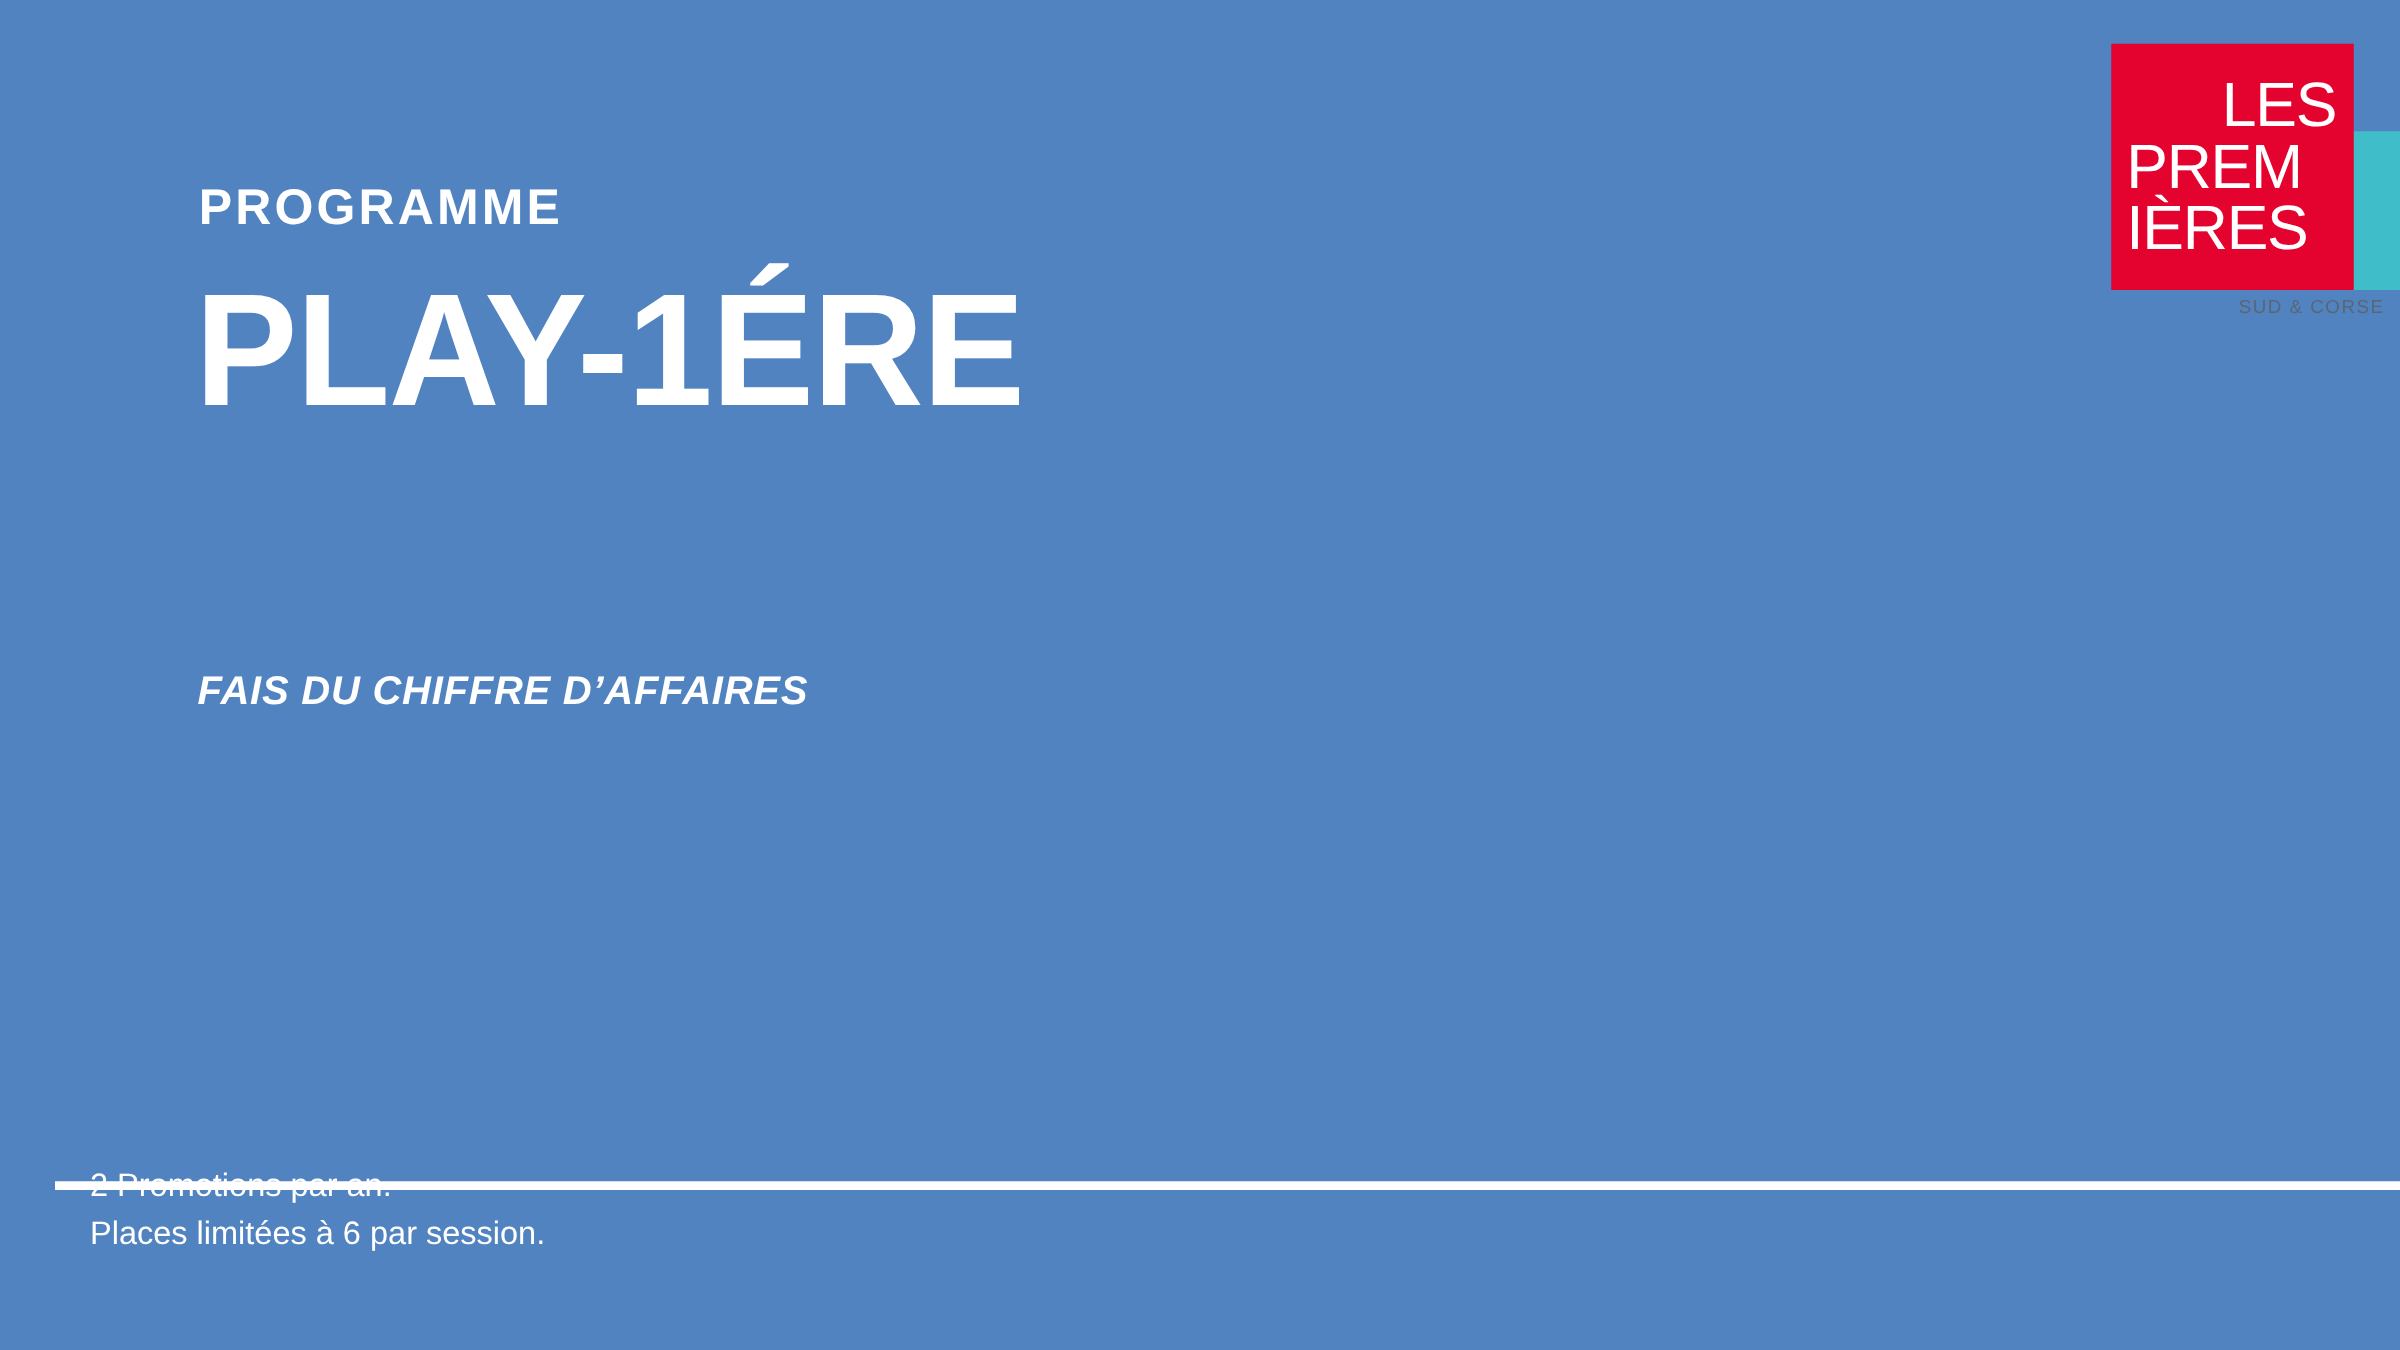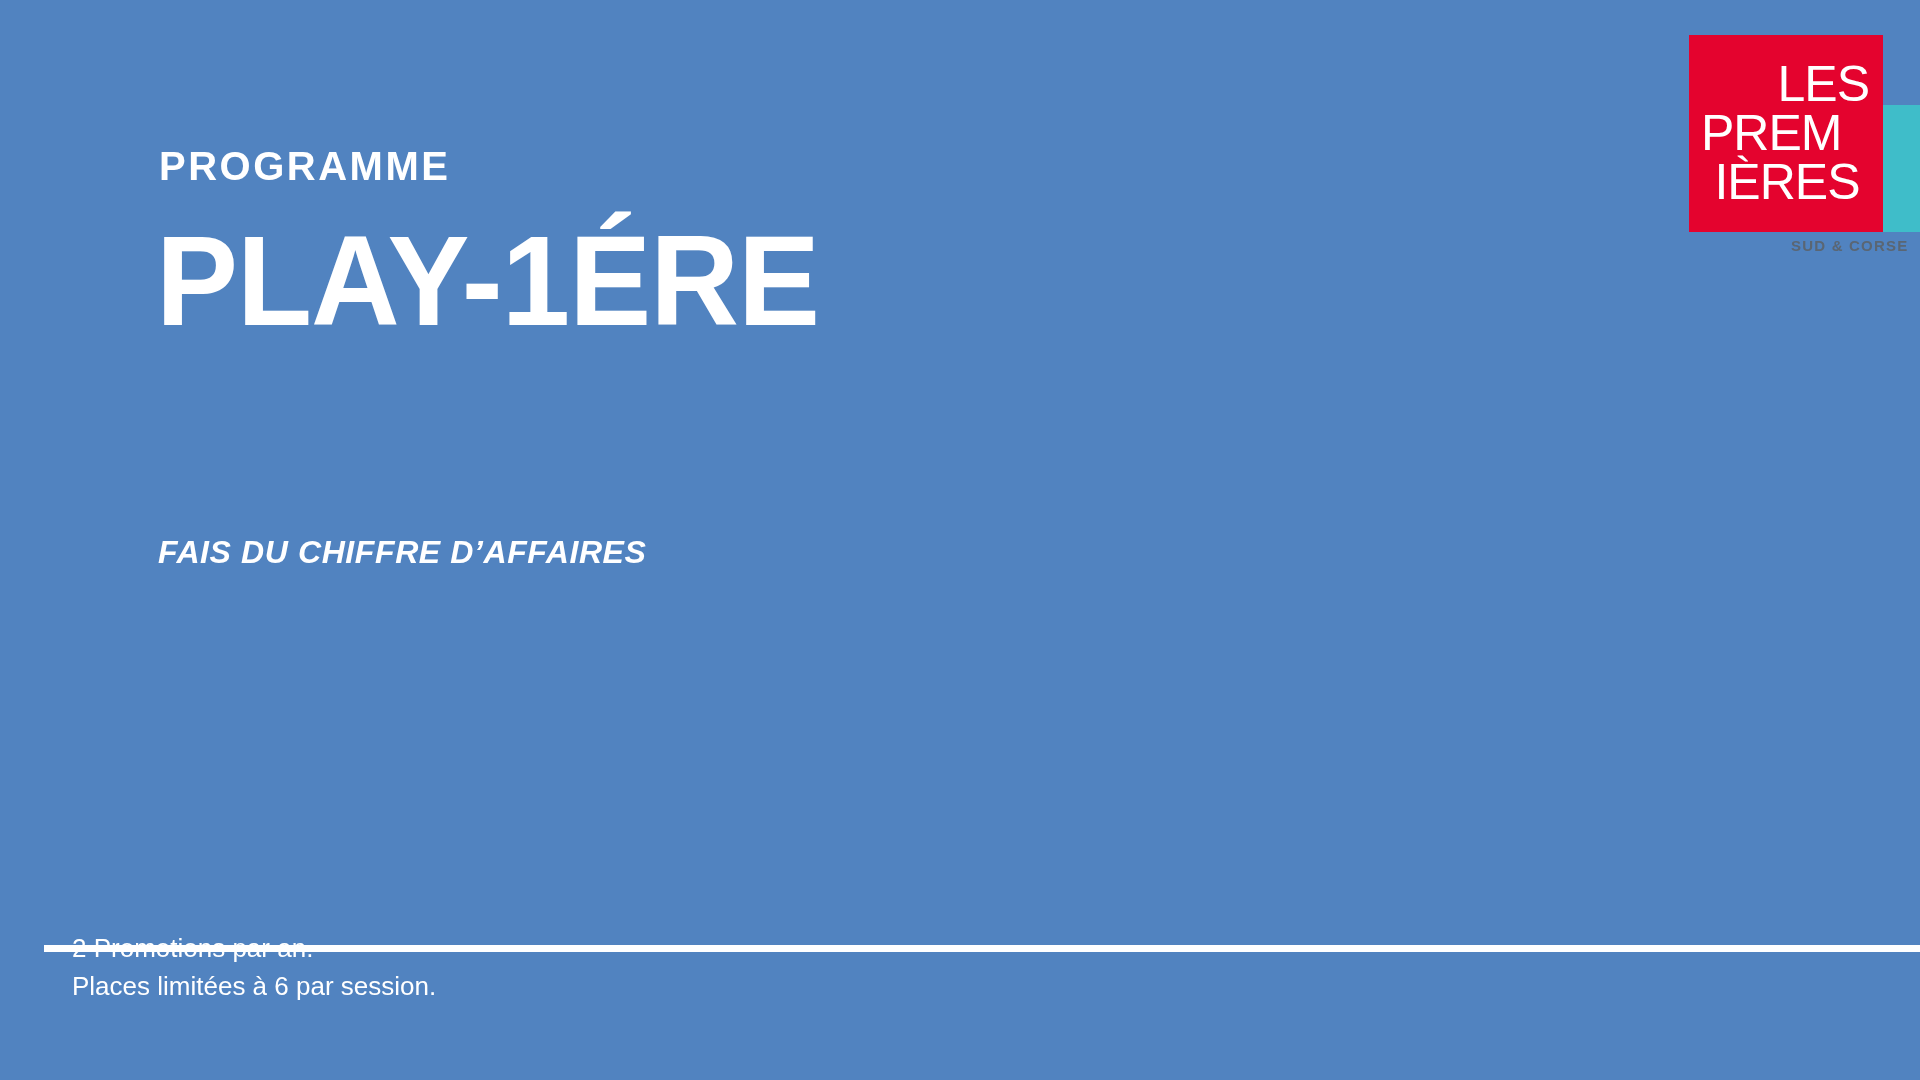--- a/index.html
+++ b/index.html
@@ -37,27 +37,27 @@
     color:#ffffff;
     font-family:"Liberation Sans", sans-serif;
     font-weight:400;
     font-size:50px;
     line-height:0.98;
     letter-spacing:-1px;
     white-space:nowrap;
   }
   .brand-line.l1 { text-align:right; padding-right:4px; }
   .brand-line.l2 { text-align:left; }
-  .brand-line.l3 { text-align:center; }
+  .brand-line.l3 { text-align:left; }
   #brand-sub {
     position:absolute; left:102px; top:202px;
     color:#5a6673;
     font-size:15px;
     letter-spacing:1.2px;
-    font-weight:700;
+    font-weight:400;
     white-space:nowrap;
   }
 
   
   #eyebrow {
     position:absolute; left:115px; top:146px;
     color:#ffffff;
     font-size:40px;
     font-weight:bold;
     letter-spacing:2.5px;

